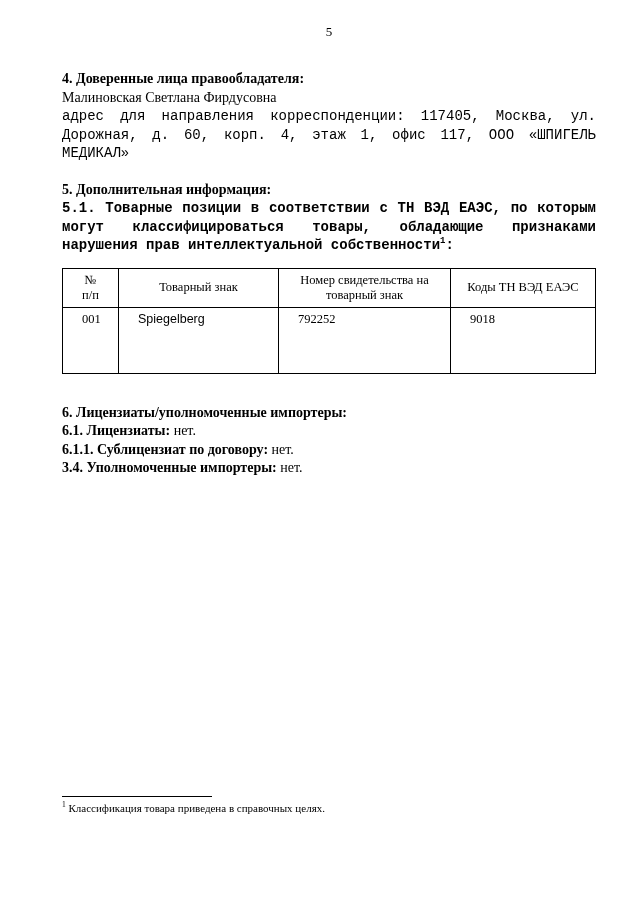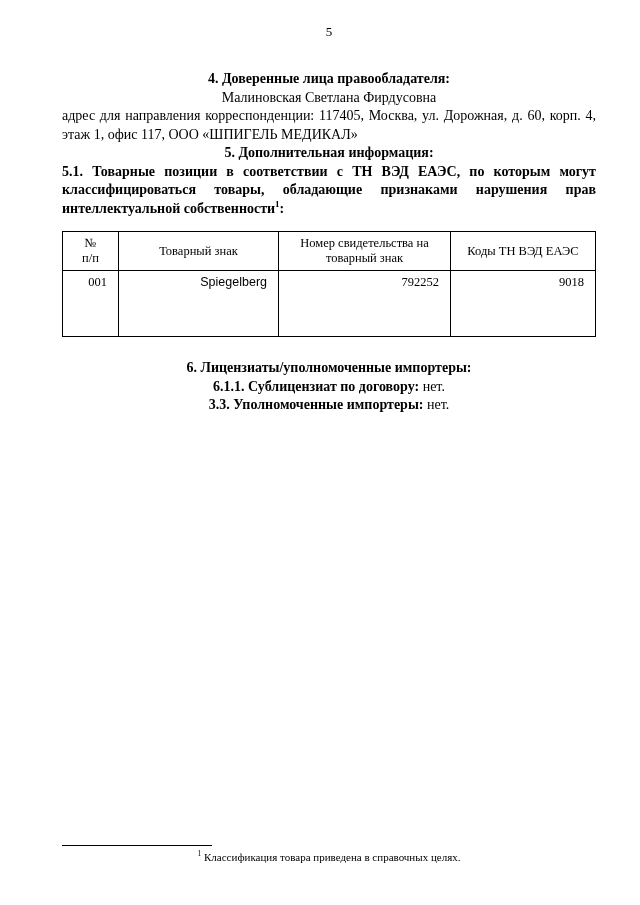--- a/index.html
+++ b/index.html
@@ -15,25 +15,25 @@
     position: relative;
     width: 640px; height: 905px;
     padding: 24px 44px 0 62px;
     background: #fff;
   }
   .page-number {
     text-align: center;
     font-size: 13px;
     margin-bottom: 30px;
   }
-  p { font-size: 14px; line-height: 18.5px; text-align: center; }
+  p { font-size: 14px; line-height: 18.5px; }
   .bold { font-weight: bold; }
-  .justify { text-align: justify; }
-  .gap-top { }
-  .gap-top-lg { margin-top: 22px; }
+  .justify { text-align: justify; font-family: Liberation Mono, monospace; }
+  .gap-top { margin-top: 18px; }
+  .gap-top-lg { margin-top: 30px; }
   sup { font-size: 9px; vertical-align: super; line-height: 0; }
 
   table.tm {
     border-collapse: collapse;
     width: 100%;
     margin-top: 13px;
     table-layout: fixed;
   }
   table.tm th, table.tm td {
     border: 1px solid #000;
@@ -43,41 +43,41 @@
     font-weight: normal;
     text-align: center;
     vertical-align: middle;
     padding: 4px 2px;
     white-space: pre-line;
     line-height: 15px;
     height: 36px;
   }
   table.tm td {
     vertical-align: top;
-    text-align: right;
-    padding: 4px 11px;
+    text-align: left;
+    padding: 4px 19px;
     height: 66px;
     line-height: 15px;
   }
   td.td-trademark {
     text-align: left;
     vertical-align: middle;
     padding-left: 24px;
     font-family: Liberation Sans, sans-serif;
     font-size: 13.5px;
   }
   col.c1 { width: 56px; }
   col.c2 { width: 160px; }
   col.c3 { width: 172px; }
 
   .footnote {
     position: absolute;
     left: 62px;
     right: 44px;
-    top: 845px;
+    top: 796px;
   }
   .footnote-rule {
     width: 150px;
     border-top: 1px solid #000;
     margin-bottom: 4px;
   }
   .footnote-text {
     font-size: 11px;
     line-height: 14px;
   }
@@ -118,21 +118,22 @@
       <tr>
         <td>001</td>
         <td class="td-trademark">Spiegelberg</td>
         <td>792252</td>
         <td>9018</td>
       </tr>
     </tbody>
   </table>
 
   <p class="bold gap-top-lg">6. Лицензиаты/уполномоченные импортеры:</p>
+  <p><span class="bold">6.1. Лицензиаты:</span><span> нет.</span></p>
   <p><span class="bold">6.1.1. Сублицензиат по договору:</span><span> нет.</span></p>
-  <p><span class="bold">3.3. Уполномоченные импортеры:</span><span> нет.</span></p>
+  <p><span class="bold">3.4. Уполномоченные импортеры:</span><span> нет.</span></p>
 
   <div class="footnote">
     <div class="footnote-rule"></div>
     <p class="footnote-text"><sup>1</sup><span> Классификация товара приведена в справочных целях.</span></p>
   </div>
 
 </div>
 
 </body></html>

